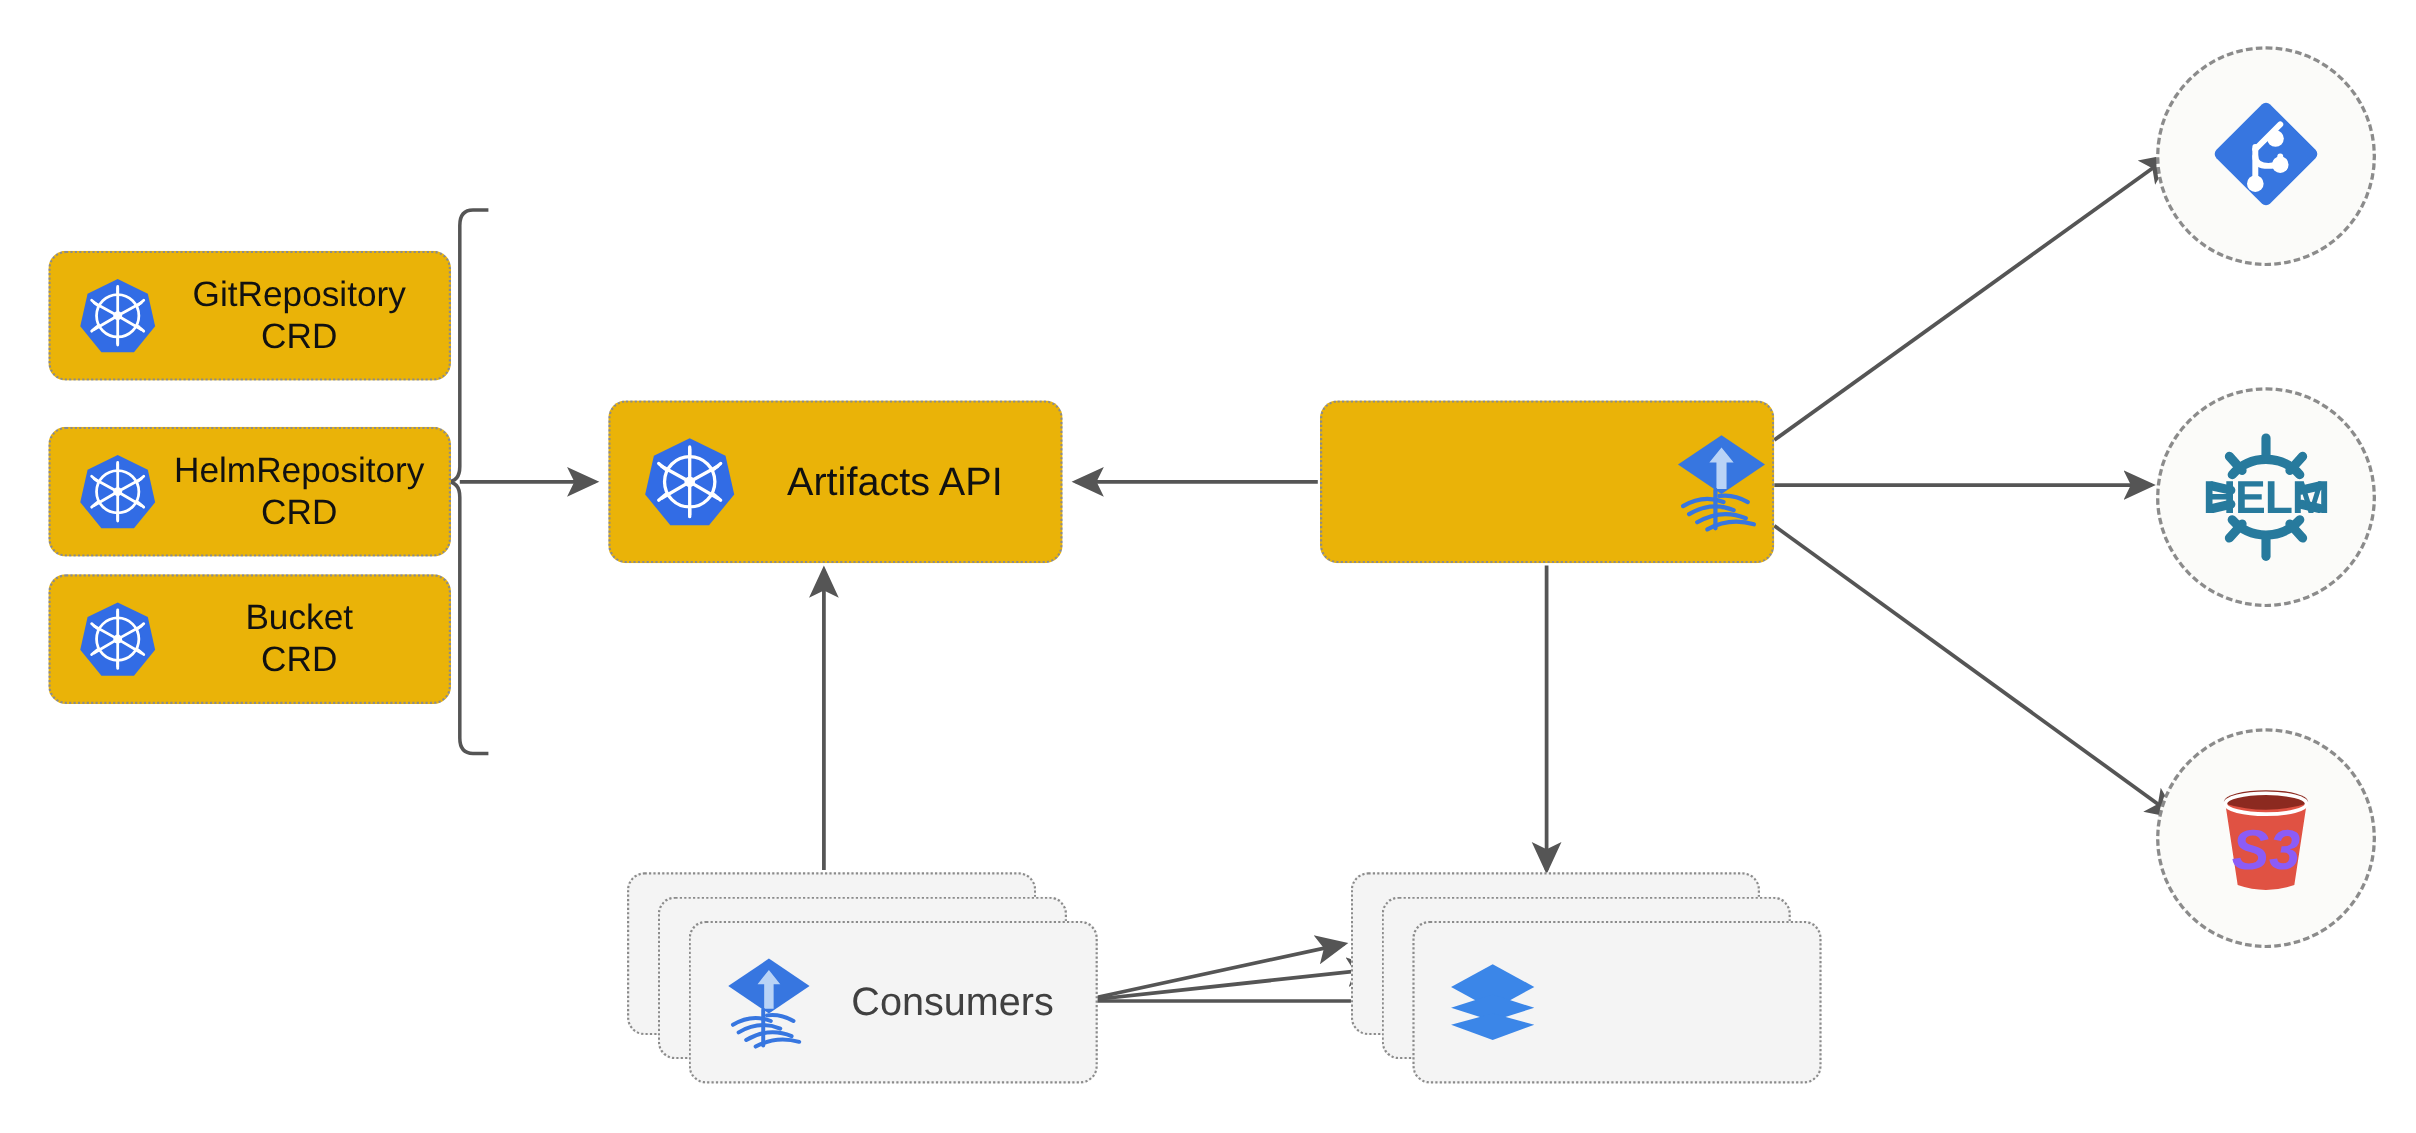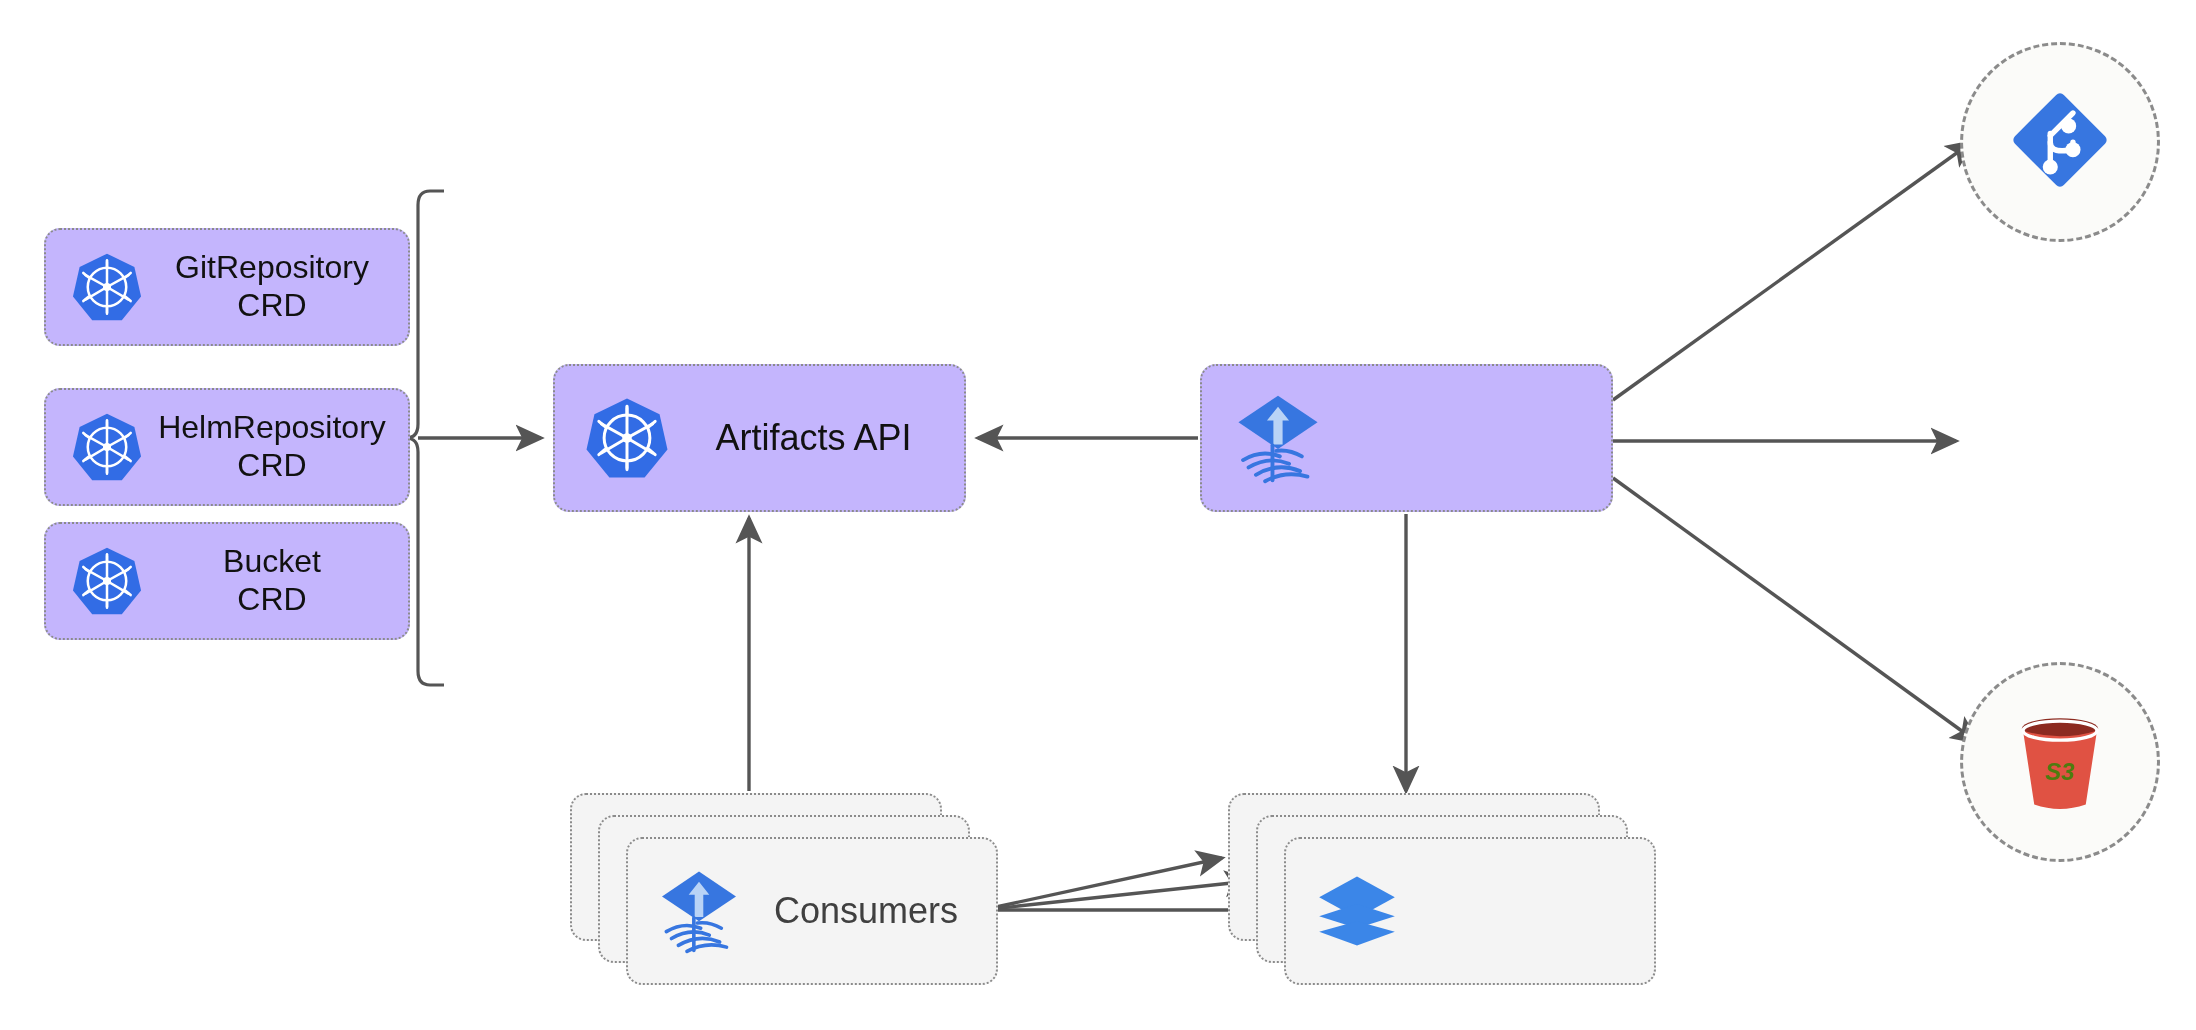--- a/index.html
+++ b/index.html
@@ -24,26 +24,26 @@
     position: absolute;
     left: 0; top: 0;
     width: 2196px;
     height: 1030px;
     pointer-events: none;
   }
   
   .node {
     position: absolute;
     box-sizing: border-box;
-    background: #c4b5fd;
+    background: #eab308;
     border: 2px dotted #8b8b8b;
     border-radius: 16px;
     display: flex;
     align-items: center;
-    justify-content: flex-start;
+    justify-content: flex-end;
   }
   .node-label {
     color: #111111;
     font-size: 33px;
     line-height: 1.18;
     text-align: center;
     white-space: pre-line;
     flex: 1;
     padding-right: 8px;
   }
@@ -352,25 +352,46 @@
           <line x1="41" y1="46" x2="62" y2="25"></line>
           <path d="M41 52 Q 41 60 52 60 Q 62 60 62 52"></path>
         </g>
         <circle cx="41" cy="75" r="7" fill="#ffffff"></circle>
         <circle cx="62" cy="59" r="7" fill="#ffffff"></circle>
         <circle cx="58" cy="37" r="7" fill="#ffffff"></circle>
       </svg>
     </span>
   </div>
 
+  <div class="ext-circle" id="ext-helm">
+    <span style="position:relative;display:block;width:128px;height:128px;">
+      <svg viewBox="0 0 100 100" width="128" height="128" style="display:block;">
+        <g stroke="#277a9d" stroke-width="6.5" fill="none" stroke-linecap="round">
+          <path d="M26 34 A 32 32 0 0 1 74 34"></path>
+          <path d="M26 66 A 32 32 0 0 0 74 66"></path>
+          <line x1="50" y1="8" x2="50" y2="22"></line>
+          <line x1="50" y1="78" x2="50" y2="92"></line>
+          <line x1="24" y1="21" x2="33" y2="31"></line>
+          <line x1="76" y1="21" x2="67" y2="31"></line>
+          <line x1="24" y1="79" x2="33" y2="69"></line>
+          <line x1="76" y1="79" x2="67" y2="69"></line>
+          <line x1="12" y1="42" x2="25" y2="45"></line>
+          <line x1="88" y1="42" x2="75" y2="45"></line>
+          <line x1="12" y1="58" x2="25" y2="55"></line>
+          <line x1="88" y1="58" x2="75" y2="55"></line>
+        </g>
+      </svg>
+      <span class="helm-text" style="position:absolute;left:0;top:0;width:128px;height:128px;display:flex;align-items:center;justify-content:center;color:#277a9d;">HELM</span>
+    </span>
+  </div>
 
   <div class="ext-circle" id="ext-s3">
     <span style="position:relative;display:block;width:112px;height:112px;">
       <svg viewBox="0 0 100 100" width="112" height="112" style="display:block;">
         <ellipse cx="50" cy="20" rx="34" ry="9" fill="#8c2a20"></ellipse>
         <path d="M17 22 L 27 88 Q 50 96 73 88 L 83 22 Q 50 32 17 22 Z" fill="#e05243"></path>
         <ellipse cx="50" cy="22" rx="33" ry="8.5" fill="none" stroke="#ffffff" stroke-width="3"></ellipse>
       </svg>
-      <span style="position:absolute;left:0;top:10px;width:112px;height:112px;display:flex;align-items:center;justify-content:center;color:#4d7c0f;font-size:24px;font-weight:bold;font-style:italic;">S3</span>
+      <span style="position:absolute;left:0;top:10px;width:112px;height:112px;display:flex;align-items:center;justify-content:center;color:#8b5cf6;font-size:51px;font-weight:bold;font-style:italic;">S3</span>
     </span>
   </div>
 
 </div>
 
 </body></html>

